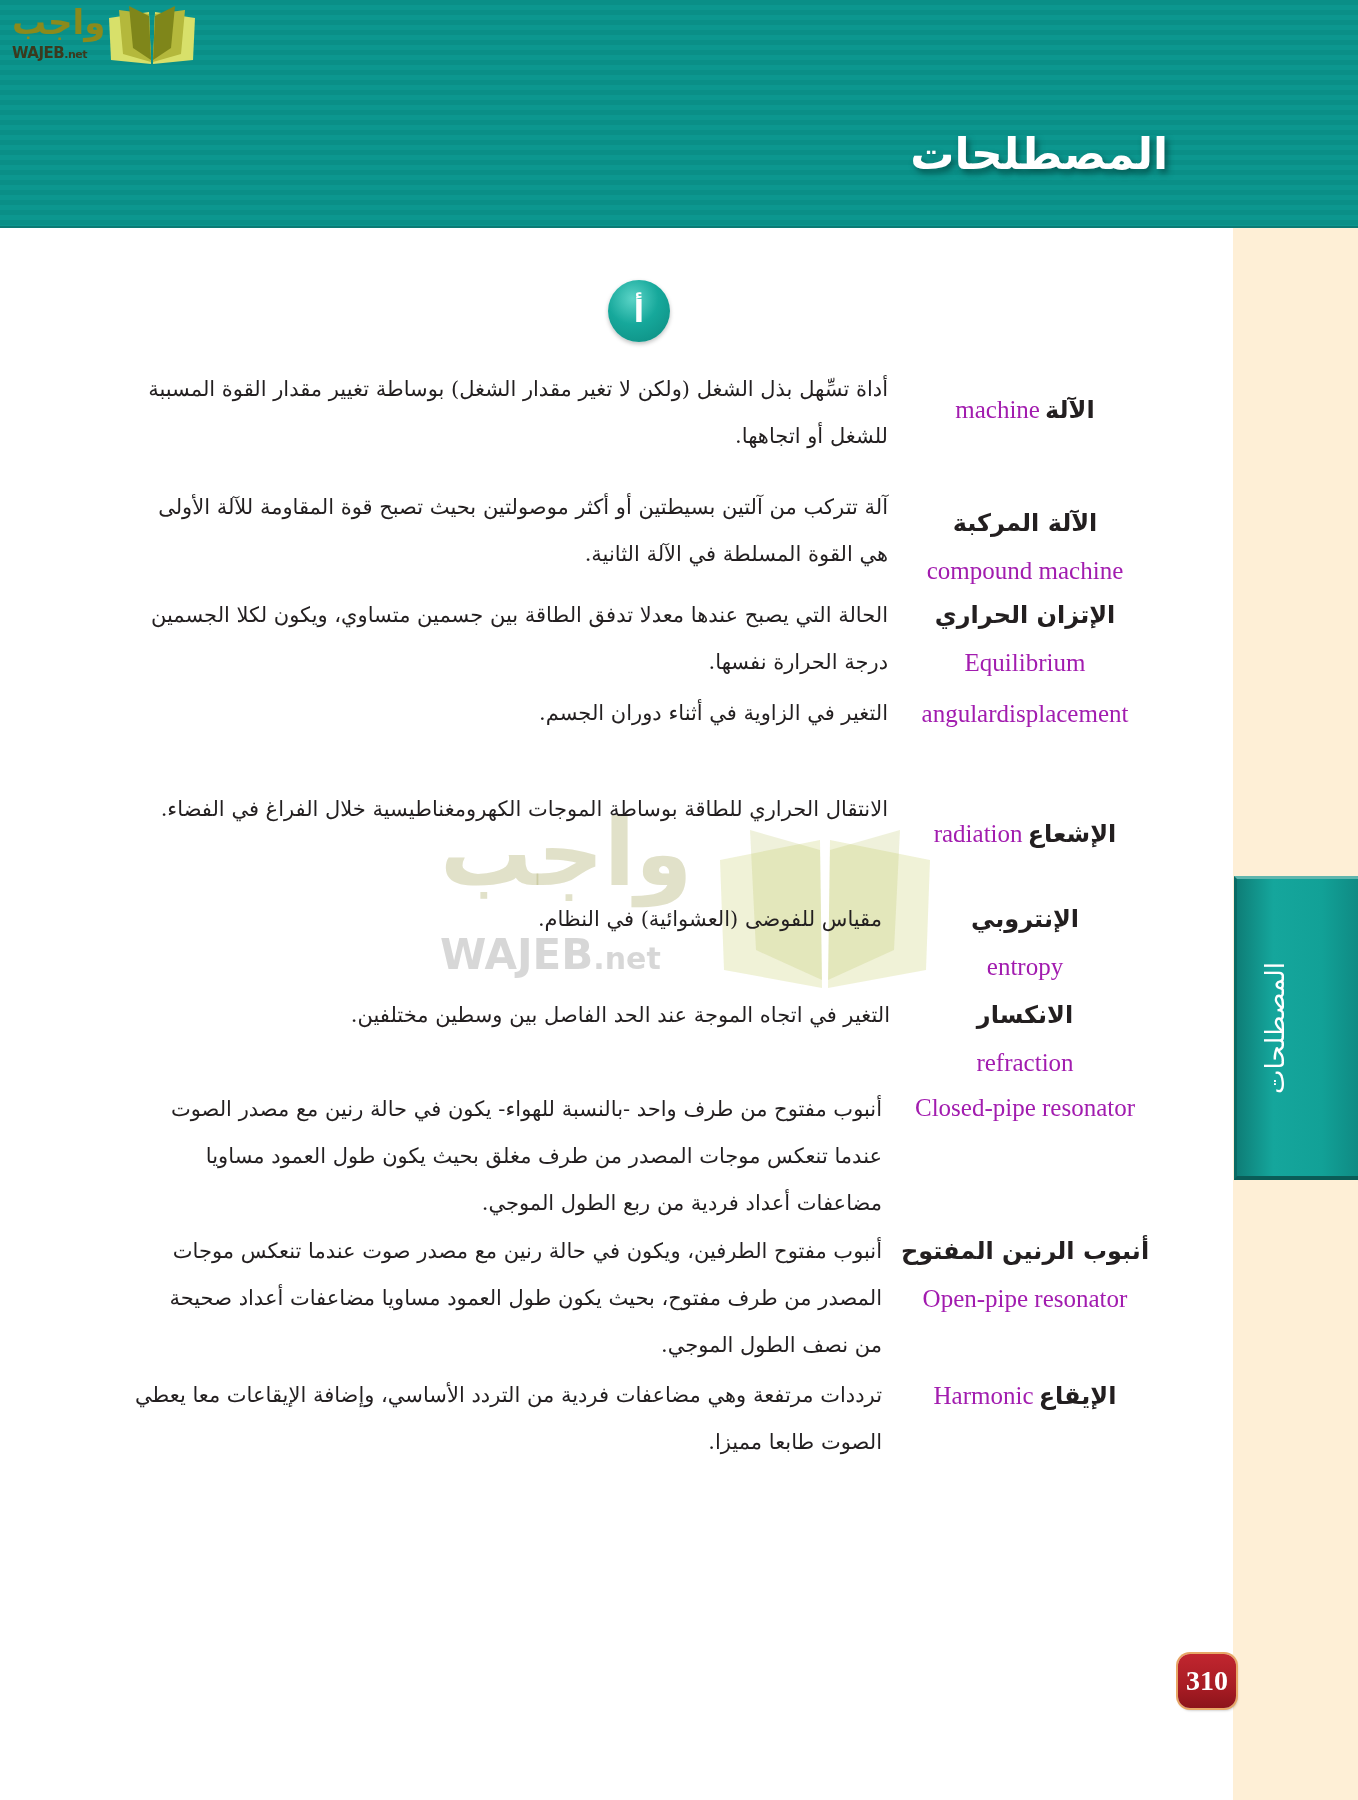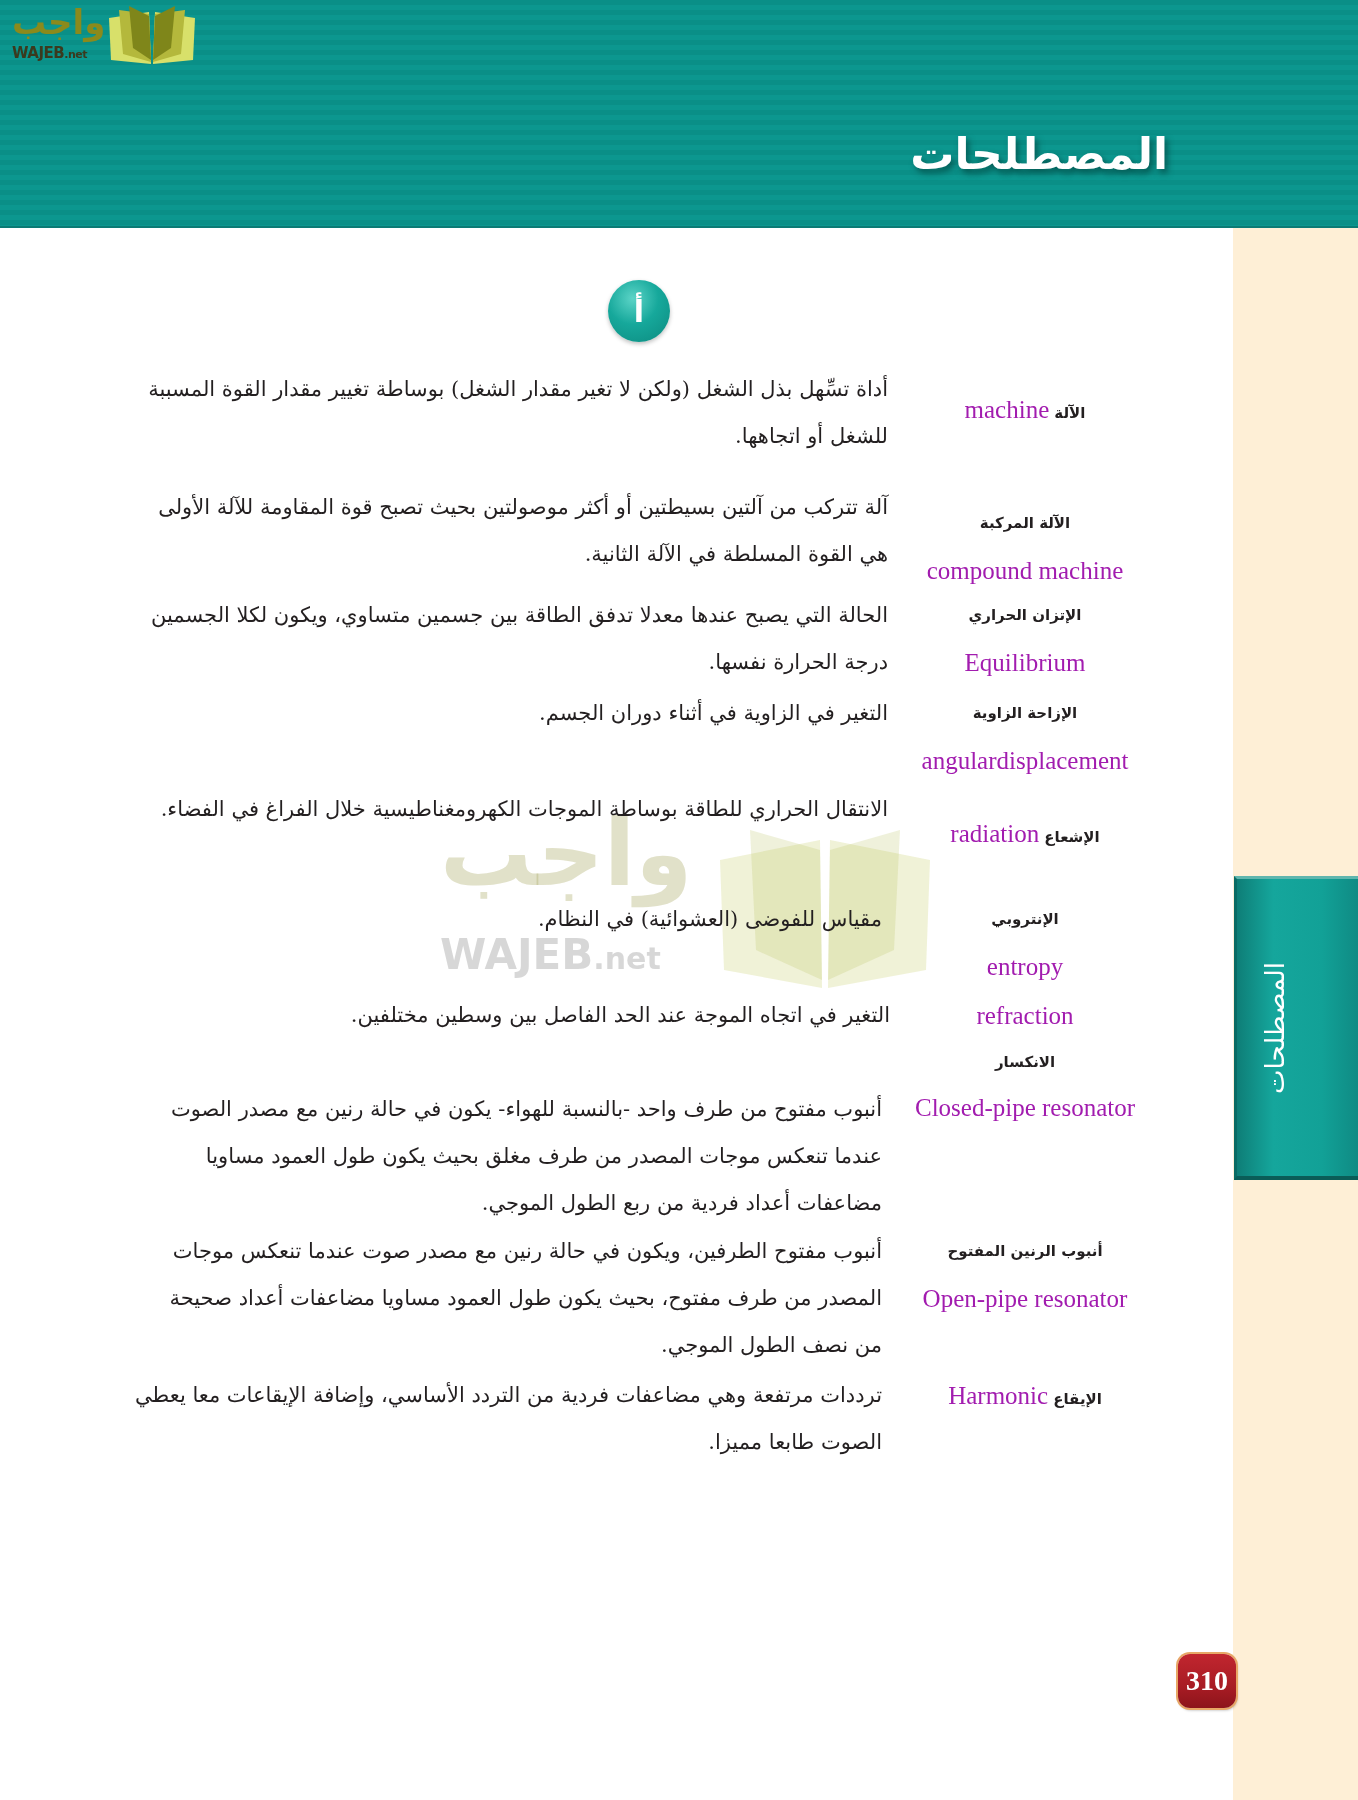--- a/index.html
+++ b/index.html
@@ -70,21 +70,21 @@
     .entry { position: absolute; left: 130px; width: 1020px; }
     .definition {
       position: absolute; right: 262px; direction: rtl; text-align: right;
       font-family: "DejaVu Serif", serif; font-size: 21px; line-height: 47px; color: #231f20;
     }
     .term {
       position: absolute; width: 250px; left: 770px; text-align: center;
       line-height: 47px;
     }
     .term-ar {
-      font-family: "DejaVu Sans", sans-serif; font-weight: bold; font-size: 15px; color: #231f20;
+      font-family: "DejaVu Sans", sans-serif; font-weight: bold; font-size: 24px; color: #231f20;
       direction: rtl; unicode-bidi: isolate;
     }
     .term-en {
       font-family: "Liberation Serif", serif; font-size: 25px; color: #a21caf;
     }
     .term-line { display: block; }
 
     
     .watermark { position: absolute; left: 430px; top: 820px; width: 520px; height: 170px; pointer-events: none; }
     .wm-ar {
@@ -171,21 +171,20 @@
 <div class="entry" style="top:592px;height:100px;">
   <div class="term" style="top:0;">
     <span class="term-line term-ar">الإتزان الحراري</span>
     <span class="term-line term-en">Equilibrium</span>
   </div>
   <div class="definition" style="top:0;width:760px;">الحالة التي يصبح عندها معدلا تدفق الطاقة بين جسمين متساوي، ويكون لكلا الجسمين درجة الحرارة نفسها.</div>
 </div>
 
 <div class="entry" style="top:690px;height:100px;">
   <div class="term" style="top:0;">
-    <span class="term-line term-ar">الإزاحة الزاوية</span>
     <span class="term-line term-en">angulardisplacement</span>
   </div>
   <div class="definition" style="top:0;width:760px;">التغير في الزاوية في أثناء دوران الجسم.</div>
 </div>
 
 <div class="entry" style="top:786px;height:100px;">
   <div class="term" style="top:24px;">
     <span class="term-line">
       <span class="term-en">radiation</span>
       <span class="term-ar">الإشعاع</span>
@@ -197,22 +196,22 @@
 <div class="entry" style="top:896px;height:100px;">
   <div class="term" style="top:0;">
     <span class="term-line term-ar">الإنتروبي</span>
     <span class="term-line term-en">entropy</span>
   </div>
   <div class="definition" style="top:0;width:740px;right:268px;">مقياس للفوضى (العشوائية) في النظام.</div>
 </div>
 
 <div class="entry" style="top:992px;height:100px;">
   <div class="term" style="top:0;">
+    <span class="term-line term-ar">الانكسار</span>
     <span class="term-line term-en">refraction</span>
-    <span class="term-line term-ar">الانكسار</span>
   </div>
   <div class="definition" style="top:0;width:740px;right:260px;">التغير في اتجاه الموجة عند الحد الفاصل بين وسطين مختلفين.</div>
 </div>
 
 <div class="entry" style="top:1086px;height:150px;">
   <div class="term" style="top:0;line-height:44px;">
     <span class="term-line term-en">Closed-pipe resonator</span>
   </div>
   <div class="definition" style="top:0;width:760px;right:268px;">أنبوب مفتوح من طرف واحد -بالنسبة للهواء- يكون في حالة رنين مع مصدر الصوت عندما تنعكس موجات المصدر من طرف مغلق بحيث يكون طول العمود مساويا مضاعفات أعداد فردية من ربع الطول الموجي.</div>
 </div>

